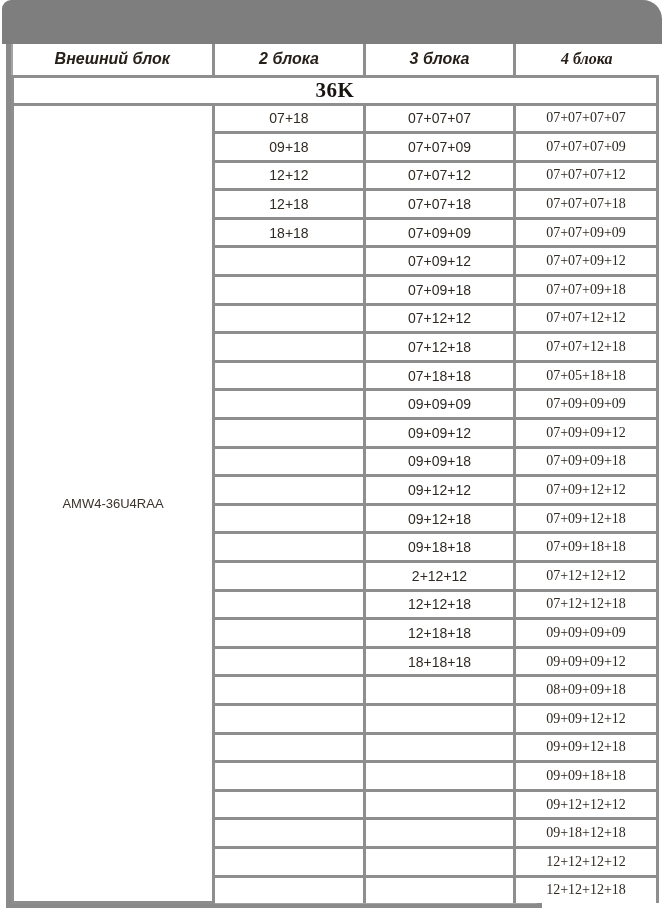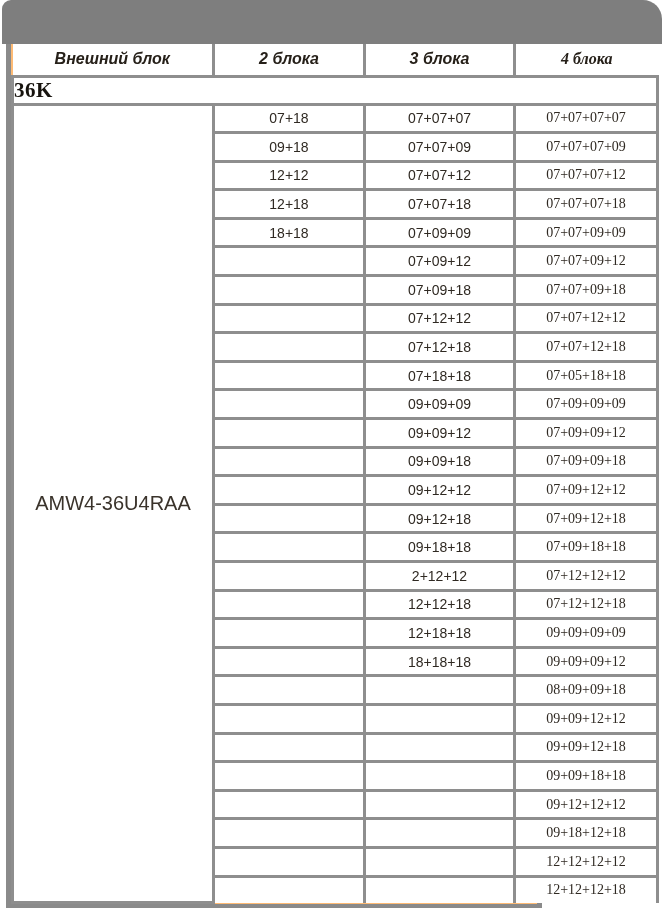--- a/index.html
+++ b/index.html
@@ -27,21 +27,21 @@
   .table-wrap {
     position: absolute;
     top: 44px;
     left: 6px;
     width: 536px;
     height: 864px;
     box-sizing: border-box;
     border-left: 5px solid var(--border-thick, #8a8a8a);
     border-right: 5px solid var(--border-thick, #8a8a8a);
     border-bottom: 4px solid var(--border-thick, #8a8a8a);
-    background: #fdba74;
+    background: #a3a3a3;
   }
   table.combos {
     width: 100%;
     height: 100%;
     border-collapse: collapse;
     table-layout: fixed;
   }
   table.combos th,
   table.combos td {
     border: 3px solid var(--border, #8e8e8e);
@@ -66,26 +66,26 @@
     font-weight: bold;
     font-size: 16px;
     color: #262019;
     text-align: center;
   }
   .group-row { height: 28px; }
   .group-row td {
     font-weight: bold;
     font-size: 21px;
     color: #17130e;
-    text-align: left;
+    text-align: center;
     padding-left: 13px;
     letter-spacing: 0.5px;
   }
   .unit-cell {
-    font-size: 20px;
+    font-size: 13px;
     color: #3a332b;
     text-align: center;
   }
   .data-row td.combo-cell {
     font-size: 14px;
     color: #2f2922;
     text-align: center;
   }
 </style>
 </head>

